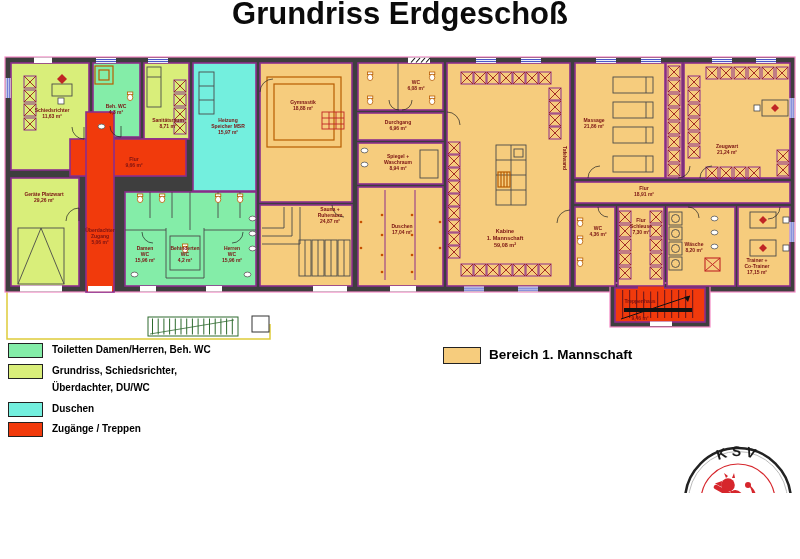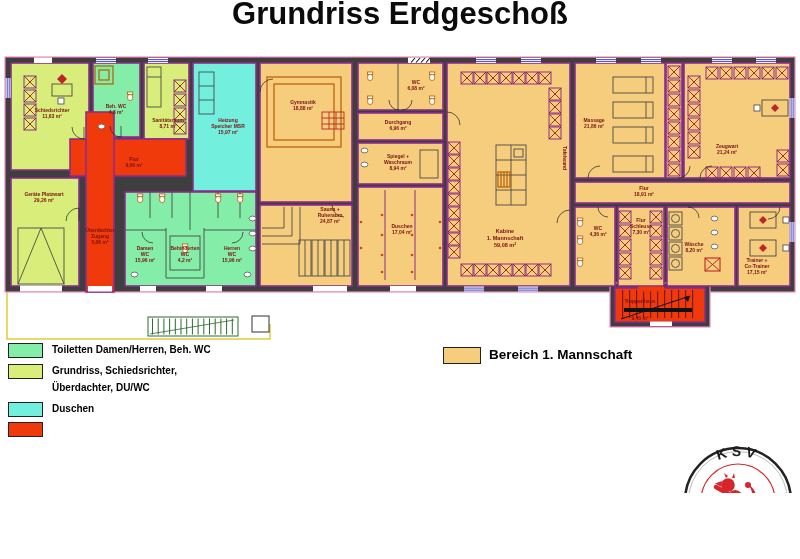--- a/index.html
+++ b/index.html
@@ -510,20 +510,21 @@
         <div>Grundriss, Schiedsrichter,</div>
         <div>Überdachter, DU/WC</div>
       </span>
     </div>
     <div class="lrow">
       <span class="sw sw-c"></span>
       <span class="ltext">Duschen</span>
     </div>
     <div class="lrow">
       <span class="sw sw-r"></span>
+      <span class="ltext">Zugänge / Treppen</span>
     </div>
   </div>
 
   <div class="bereich">
     <span class="sw-t"></span>
     <span class="btext">Bereich 1. Mannschaft</span>
   </div>
 
   <svg class="logo" width="112" height="112" viewBox="0 0 112 112">
     <circle cx="56" cy="56" r="53" fill="#fff" stroke="#222" stroke-width="2.5"></circle>

